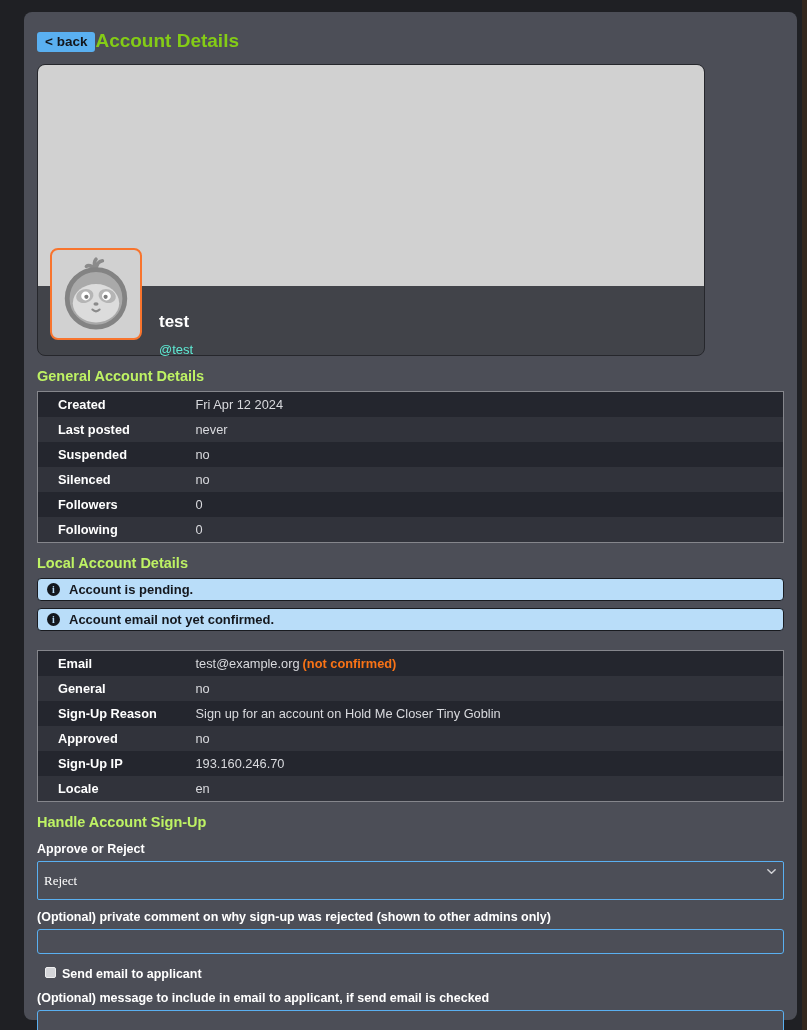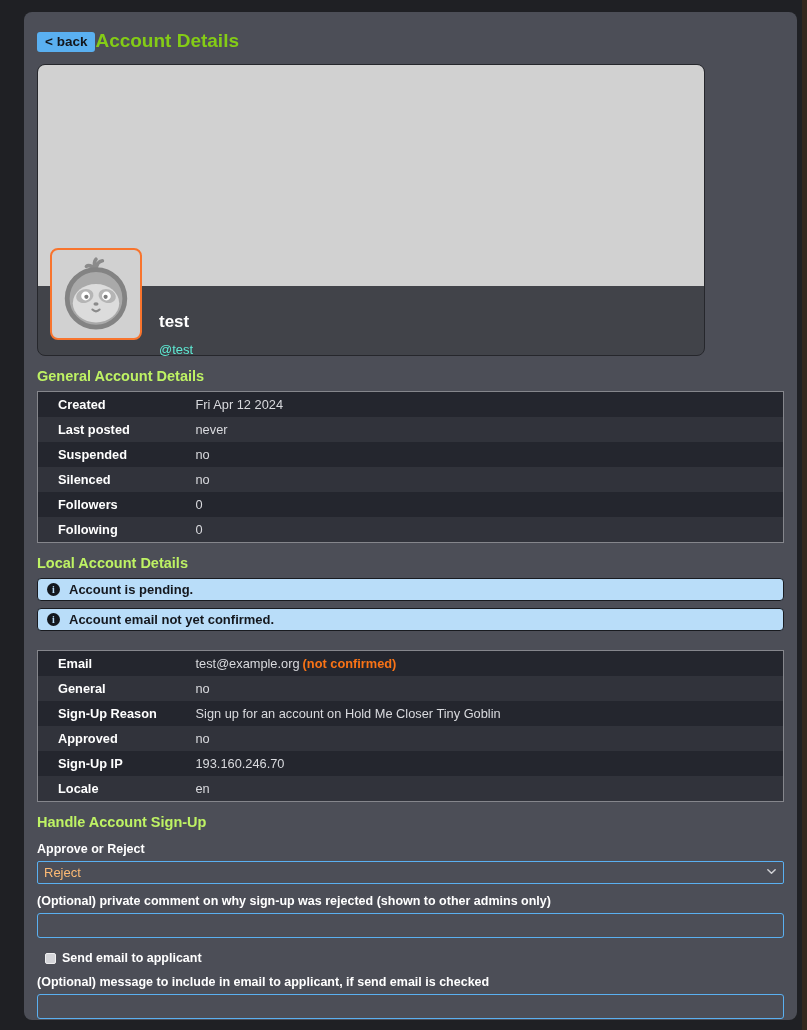--- a/index.html
+++ b/index.html
@@ -82,36 +82,36 @@
     background: #14171d; color: #b9ddf9;
     display: inline-flex; align-items: center; justify-content: center;
     font-size: 10px; font-weight: 700; font-family: "Liberation Serif", serif;
     flex: 0 0 auto;
   }
 
   
   .field-label { display: block; font-size: 12.5px; font-weight: 700; color: #fff; margin: 10px 0 5px 0; }
   .select-wrap { position: relative; width: 747px; }
   select.field-select {
-    width: 100%; height: 23px;
-    background: #4c4e57; color: #fdba74;
+    width: 100%; height: 39px;
+    background: #4c4e57; color: #ffffff;
     border: 1px solid #5ab0f1; border-radius: 2px;
     font-size: 13px; padding: 0 22px 0 6px;
     appearance: none; -webkit-appearance: none;
-    font-family: Liberation Sans, sans-serif;
+    font-family: Liberation Serif, serif;
   }
   .select-chevron { position: absolute; right: 7px; top: 5px; pointer-events: none; line-height: 0; }
   input.field-input {
     width: 747px; height: 25px;
     background: #4c4e57; color: #ecedef;
     border: 1px solid #5ab0f1; border-radius: 3px;
     font-size: 13px; padding: 0 6px;
     font-family: "Liberation Sans", sans-serif;
   }
-  .checkbox-row { display: flex; align-items: center; gap: 6px; margin: 13px 0 0 0; padding-left: 8px; }
+  .checkbox-row { display: flex; align-items: flex-start; gap: 6px; margin: 13px 0 0 0; padding-left: 8px; }
   .checkbox-row input[type="checkbox"] {
     appearance: none; -webkit-appearance: none;
     width: 11px; height: 11px; background: #d4d5d9; border-radius: 2px; border: 1px solid #eeeeef;
   }
   .checkbox-label { font-size: 12.5px; font-weight: 700; color: #fff; }
 </style>
 </head>
 <body>
 
 <div class="scroll-strip"></div>

